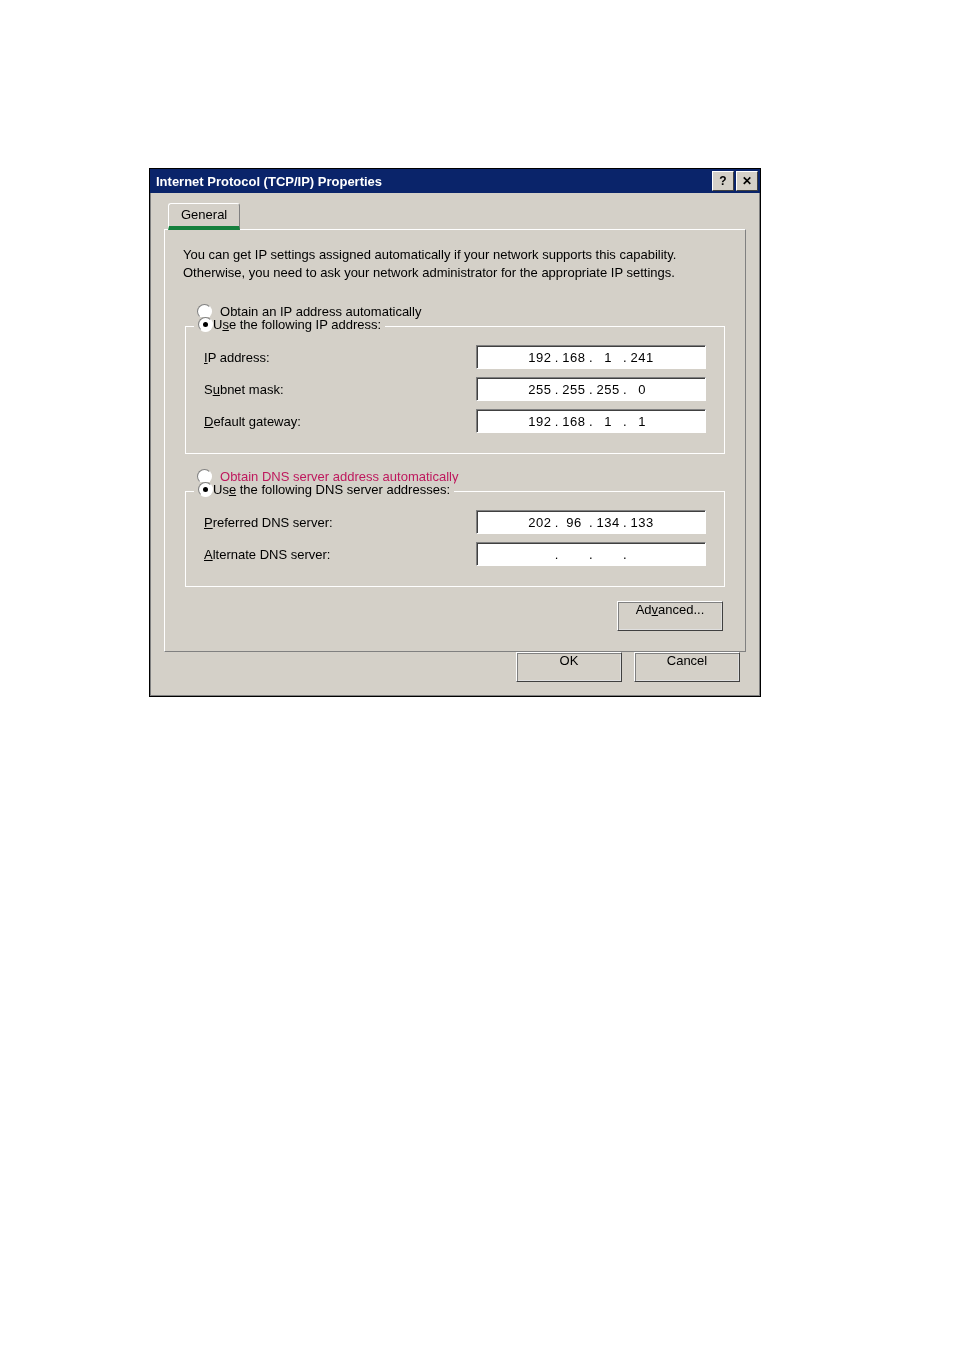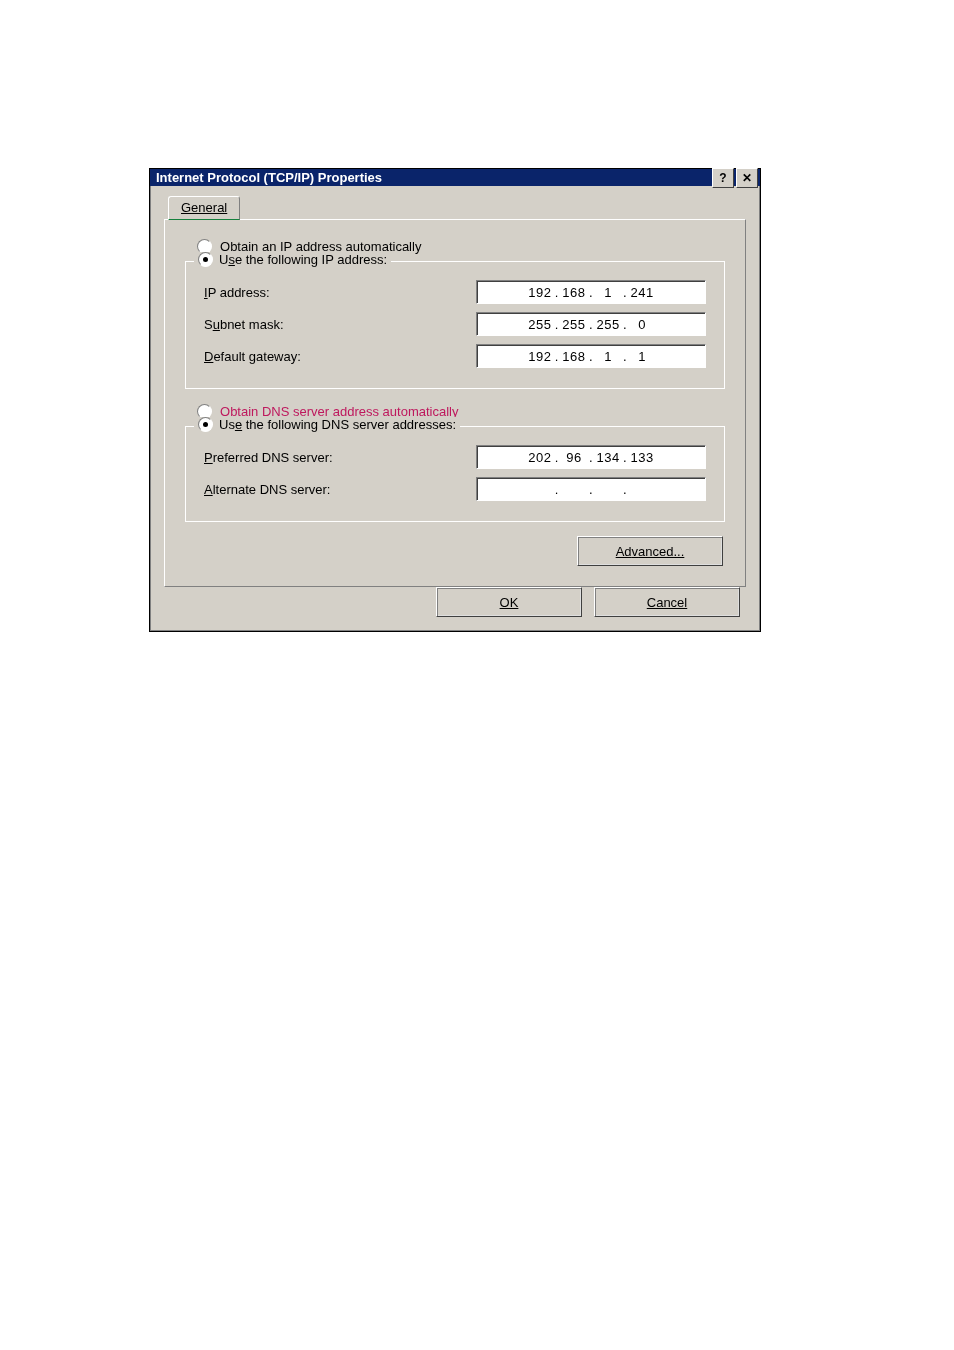--- a/index.html
+++ b/index.html
@@ -22,21 +22,21 @@
     left: 149px;
     top: 168px;
     width: 610px;
     background: #d4d0c8;
     border: 1px solid #000;
     box-shadow: 0 0 0 1px #808080 inset;
   }
   .titlebar {
     background: #0a246a;
     color: #fff;
-    height: 17px;
+    height: 24px;
     display: flex;
     align-items: center;
     justify-content: space-between;
     padding: 0 2px 0 6px;
     font-weight: bold;
     font-size: 13px;
   }
   .titlebar-buttons {
     display: flex;
     gap: 2px;
@@ -73,22 +73,21 @@
     border-left: 1px solid #fff;
     border-right: 1px solid #808080;
     border-top-left-radius: 3px;
     border-top-right-radius: 3px;
     padding: 3px 12px 4px 12px;
     font-size: 13px;
     position: relative;
     z-index: 2;
   }
   .tab-active {
-    border-bottom: 1px solid #15803d;
-    text-decoration: underline;
+    border-bottom: 4px solid #15803d;
   }
   .tabpanel {
     border-top: 1px solid #fff;
     border-left: 1px solid #fff;
     border-right: 1px solid #808080;
     border-bottom: 1px solid #808080;
     padding: 16px 18px 20px 18px;
     position: relative;
     z-index: 1;
   }
@@ -133,21 +132,20 @@
     position: relative;
   }
   .groupbox-legend {
     position: absolute;
     top: -10px;
     left: 8px;
     background: #d4d0c8;
     padding: 0 4px;
     display: flex;
     align-items: flex-start;
-    gap: 6px;
     font-size: 13px;
   }
   .field-row {
     display: flex;
     align-items: center;
     justify-content: space-between;
     padding: 4px 0;
   }
   .field-label {
     font-size: 13px;
@@ -179,25 +177,23 @@
   .winbtn {
     min-width: 100px;
     height: 28px;
     background: #d4d0c8;
     border-top: 1px solid #fff;
     border-left: 1px solid #fff;
     border-right: 1px solid #404040;
     border-bottom: 1px solid #404040;
     box-shadow: 1px 1px 0 #808080 inset, -1px -1px 0 #dfdfdf inset;
     display: flex;
-    align-items: center;
     justify-content: center;
     font-size: 13px;
-    padding: 0 22px;
-    text-decoration: underline;
+    padding: 0 2px;
   }
   .bottom-btnrow {
     display: flex;
     justify-content: flex-end;
     gap: 12px;
     padding-right: 6px;
   }
 </style>
 </head>
 <body>
@@ -220,20 +216,21 @@
     <div class="dialog-body">
 
       <div class="tabstrip">
         <div class="tab tab-active">
           <span>General</span>
         </div>
       </div>
 
       <div class="tabpanel">
 
+        <div class="desc">You can get IP settings assigned automatically if your network supports this capability. Otherwise, you need to ask your network administrator for the appropriate IP settings.</div>
 
         <div class="radio-row">
           <span class="radio-outer"></span>
           <span><span class="u">O</span><span>btain an IP address automatically</span></span>
         </div>
 
         <div class="groupbox">
           <div class="groupbox-legend">
             <span class="radio-outer">
                 <span class="radio-dot"></span>

